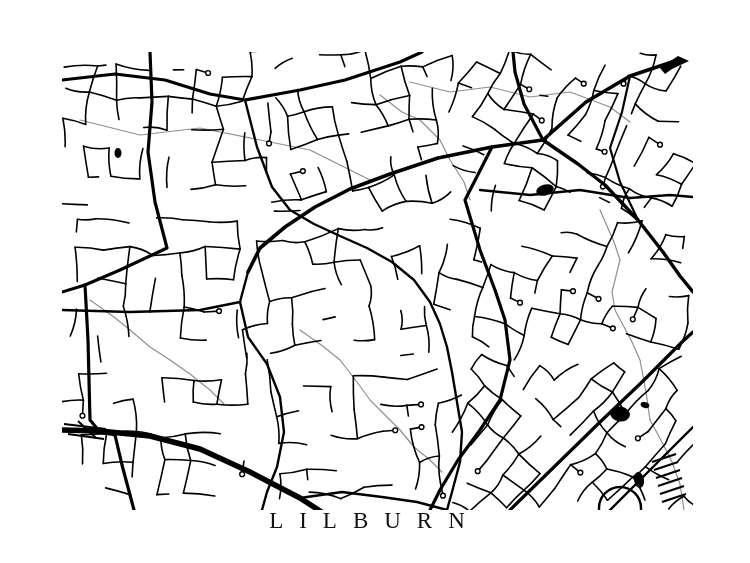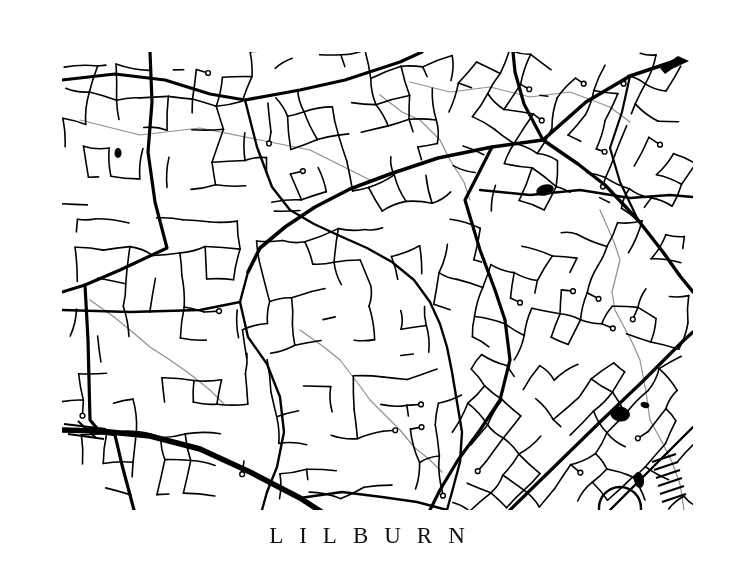--- a/index.html
+++ b/index.html
@@ -3,21 +3,21 @@
 <meta charset="utf-8">
 <style>
   html,body{margin:0;padding:0;background:#ffffff;}
   body{width:750px;height:563px;position:relative;overflow:hidden;
        font-family:"Liberation Serif", serif;}
   .print{position:absolute;inset:0;background:#ffffff;}
   .map-frame{position:absolute;left:62px;top:52px;width:631px;height:458px;overflow:hidden;}
   .map-frame svg{display:block;width:631px;height:458px;}
   .map-title{position:absolute;left:0;top:508px;width:750px;text-align:center;
              font-size:23px;color:#101010;letter-spacing:16px;font-weight:normal;
-             white-space:nowrap;margin-top:15px;}
+             white-space:nowrap;}
 </style>
 </head>
 <body>
 
 <div class="print">
   <div class="map-frame">
     <svg id="map-svg" xmlns="http://www.w3.org/2000/svg" preserveAspectRatio="xMidYMid meet" viewBox="0 0 631 458">
         <defs>
           <clipPath id="mapclip">
             <rect x="0" y="0" width="631" height="458"></rect>

